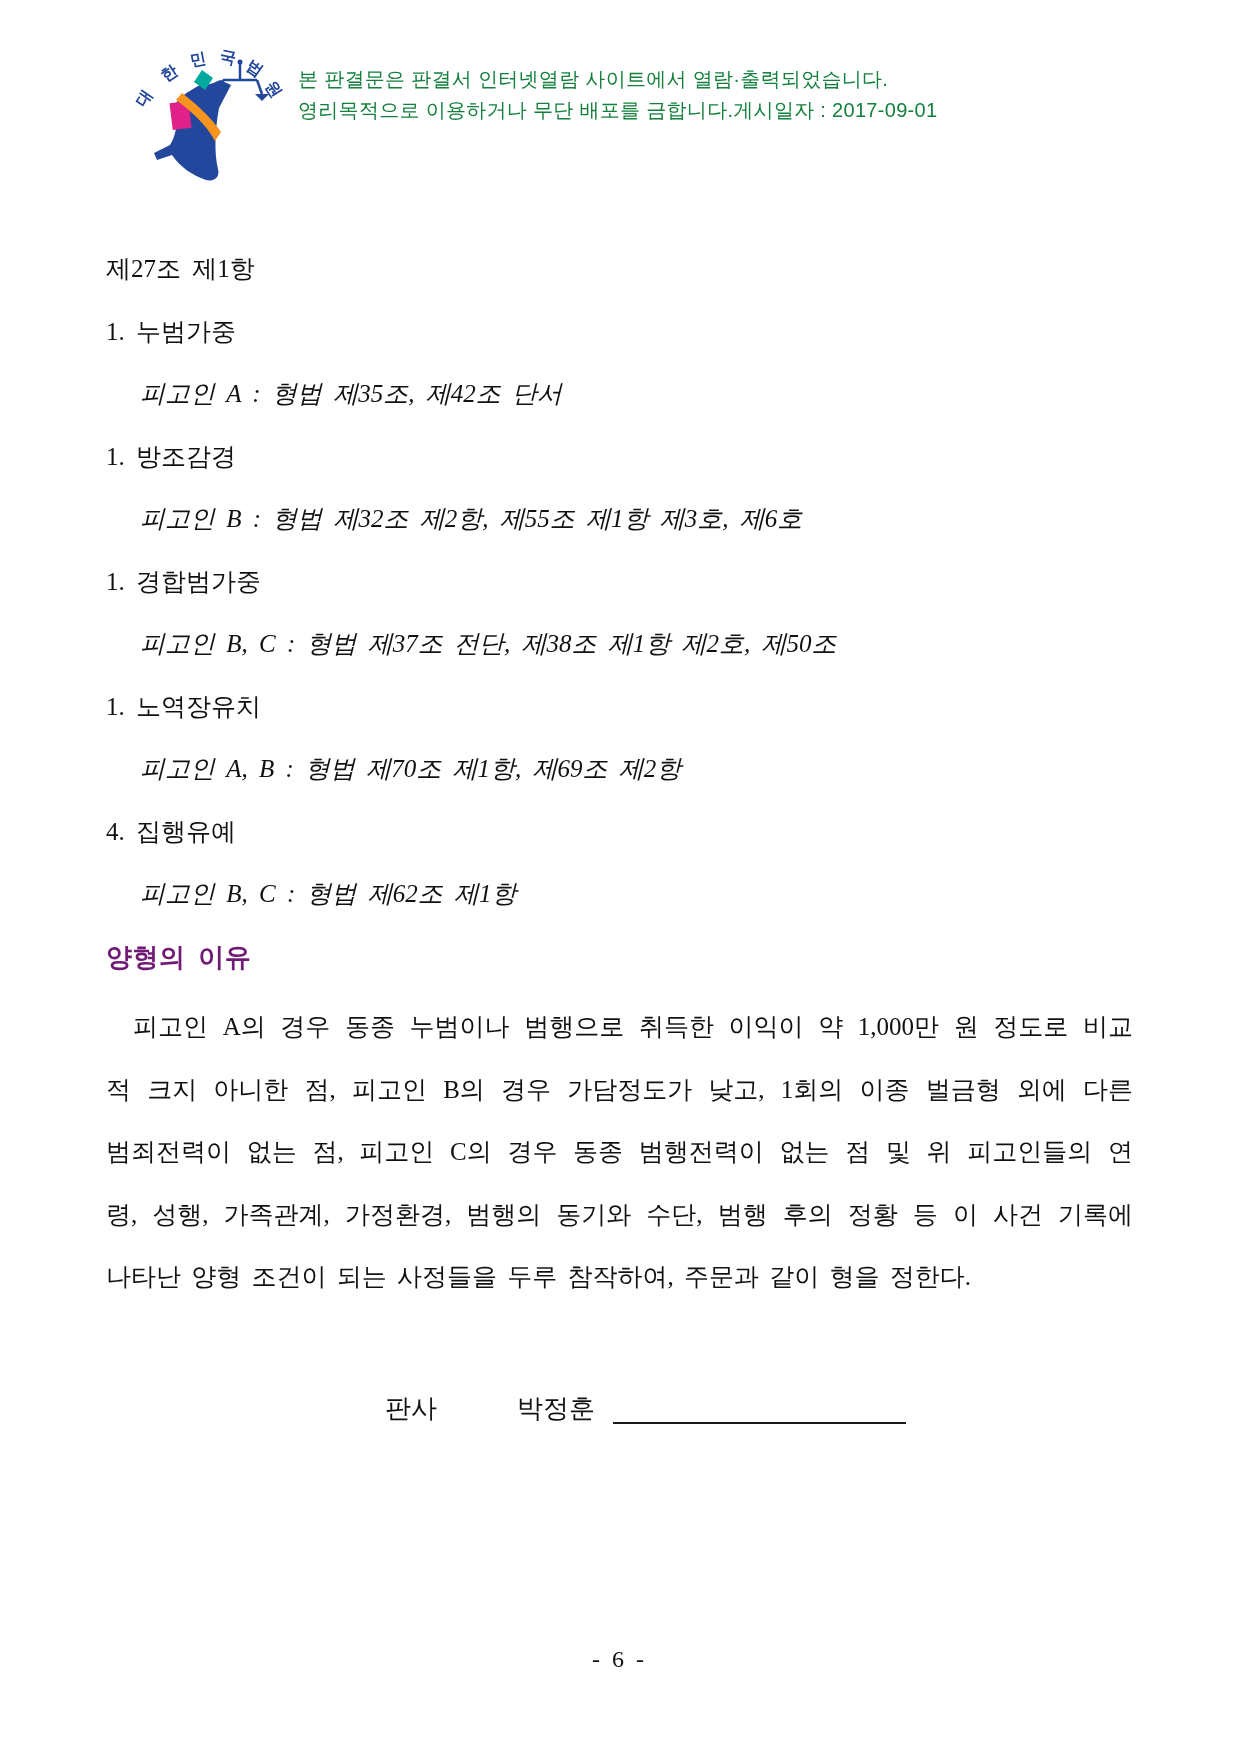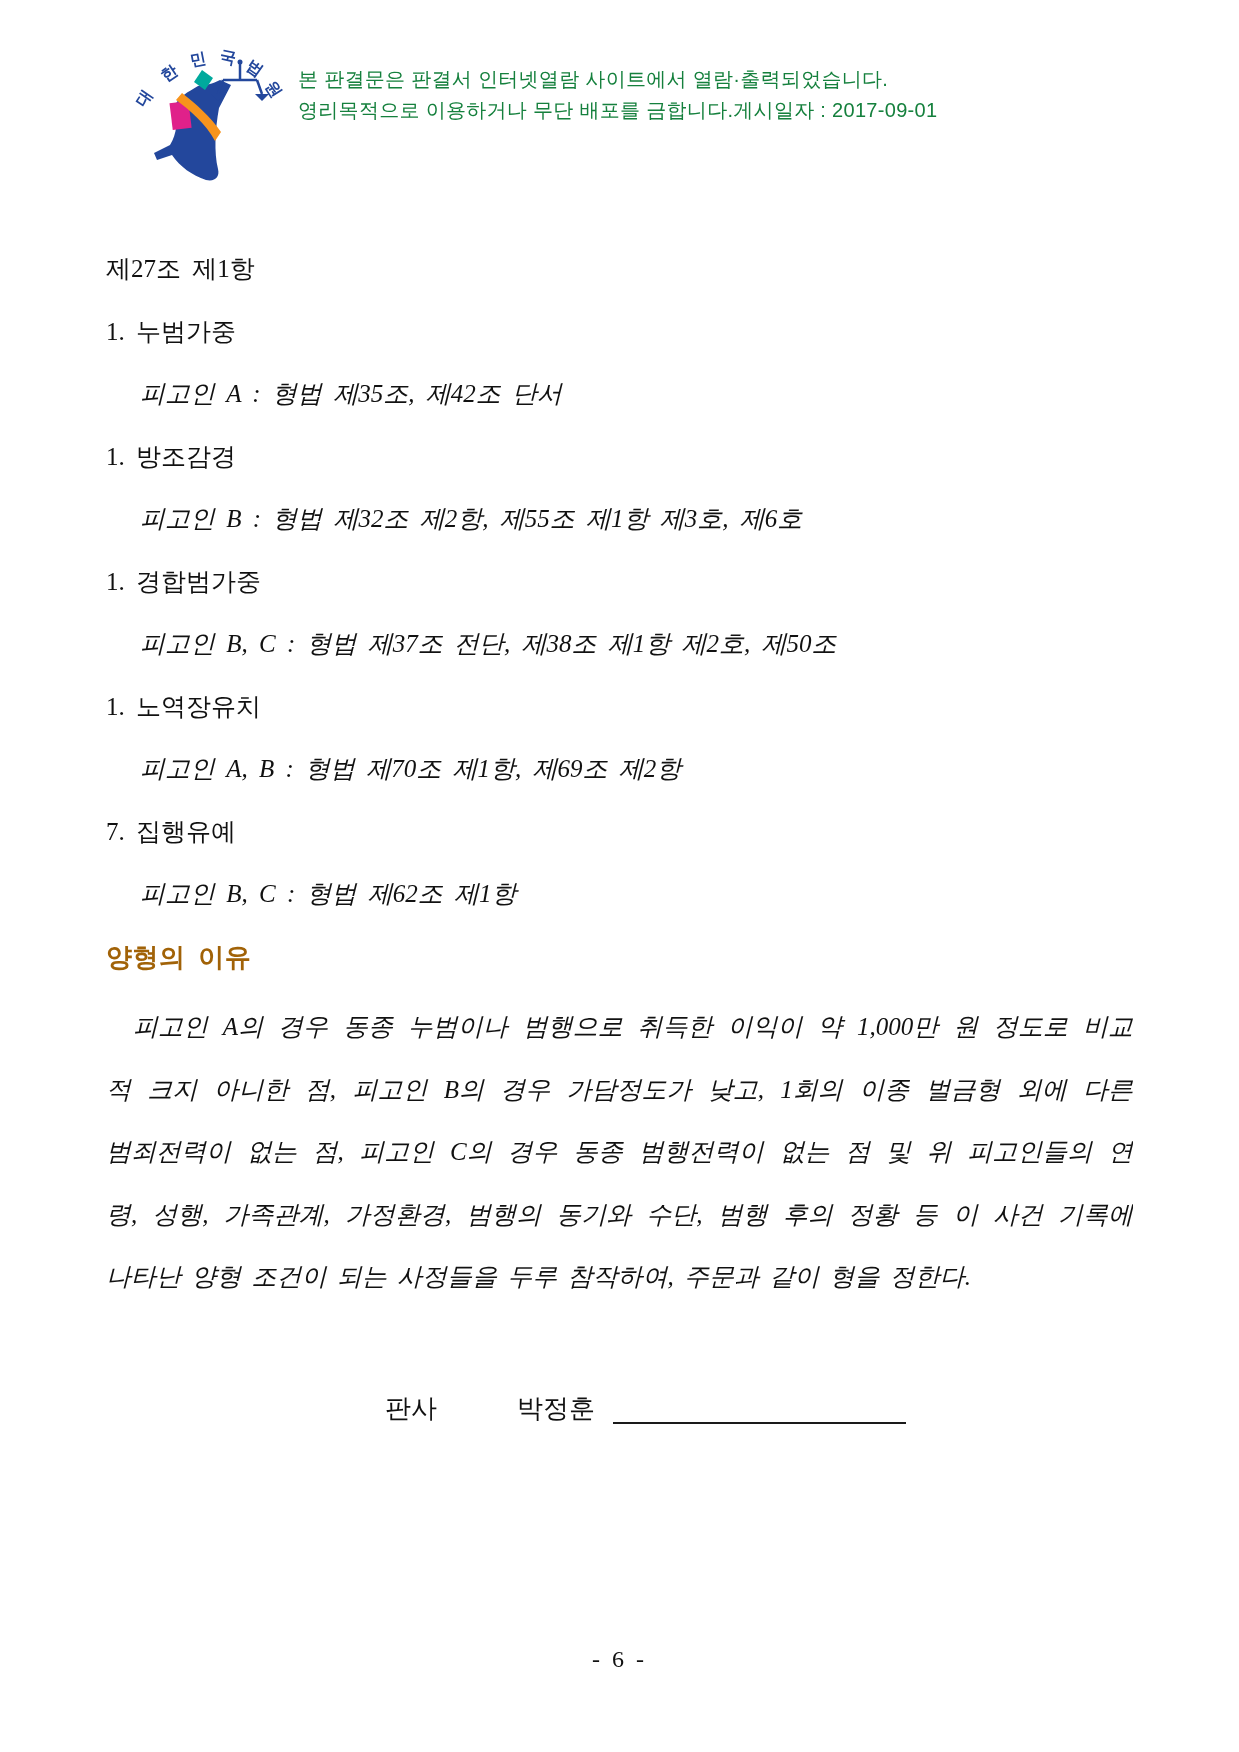--- a/index.html
+++ b/index.html
@@ -32,30 +32,30 @@
   
   .body-lines {
     position:absolute; left:106px; top:238px; width:1027px;
     font-size:25px; line-height:62.5px;
     word-spacing:5px;
   }
   .line { height:62.5px; white-space:nowrap; }
   .l-detail { padding-left:34px;font-style:italic; }
   .l-heading {
     font-family:"Liberation Sans","DejaVu Sans",sans-serif;
-    font-weight:bold; font-size:26px; color:#a16207;
+    font-weight:bold; font-size:26px; color:#701a75;
     letter-spacing:0.5px;
   }
 
   .sentencing-para {
     position:absolute; left:106px; top:996px; width:1027px;
     font-size:25px; line-height:62.5px;
     word-spacing:4px;
   }
-  .p-line { height:62.5px; text-align:justify; text-align-last:justify; overflow:hidden;font-style:italic; }
+  .p-line { height:62.5px; text-align:justify; text-align-last:justify; overflow:hidden; }
   .p-line.first { text-indent:27px; }
   .p-line.last { text-align:left; text-align-last:left; }
 
   
   .signature {
     position:absolute; left:385px; top:1383px;
     display:flex; align-items:flex-end;
     font-size:26px; line-height:30px;
   }
   .sig-role { }
@@ -117,21 +117,21 @@
 
     <div class="line">1. 방조감경</div>
     <div class="line l-detail">피고인 B : 형법 제32조 제2항, 제55조 제1항 제3호, 제6호</div>
 
     <div class="line">1. 경합범가중</div>
     <div class="line l-detail">피고인 B, C : 형법 제37조 전단, 제38조 제1항 제2호, 제50조</div>
 
     <div class="line">1. 노역장유치</div>
     <div class="line l-detail">피고인 A, B : 형법 제70조 제1항, 제69조 제2항</div>
 
-    <div class="line">7. 집행유예</div>
+    <div class="line">4. 집행유예</div>
     <div class="line l-detail">피고인 B, C : 형법 제62조 제1항</div>
 
     <div class="line l-heading">양형의 이유</div>
   </div>
 
   <div class="sentencing-para">
     <div class="p-line first">피고인 A의 경우 동종 누범이나 범행으로 취득한 이익이 약 1,000만 원 정도로 비교</div>
     <div class="p-line">적 크지 아니한 점, 피고인 B의 경우 가담정도가 낮고, 1회의 이종 벌금형 외에 다른</div>
     <div class="p-line">범죄전력이 없는 점, 피고인 C의 경우 동종 범행전력이 없는 점 및 위 피고인들의 연</div>
     <div class="p-line">령, 성행, 가족관계, 가정환경, 범행의 동기와 수단, 범행 후의 정황 등 이 사건 기록에</div>

